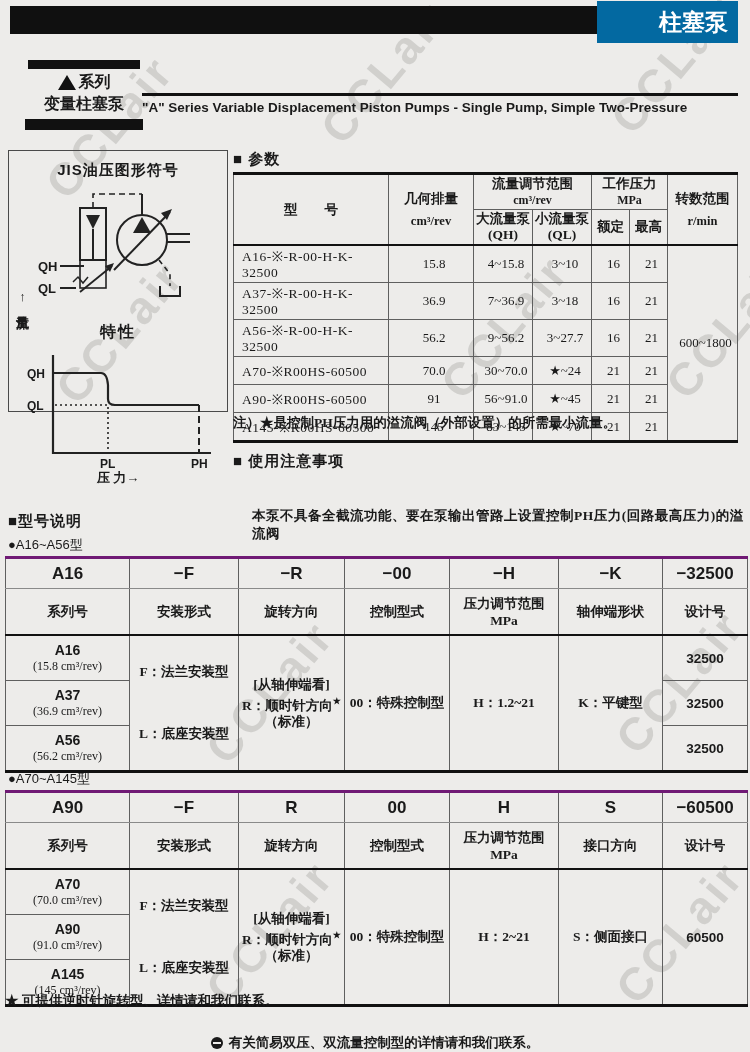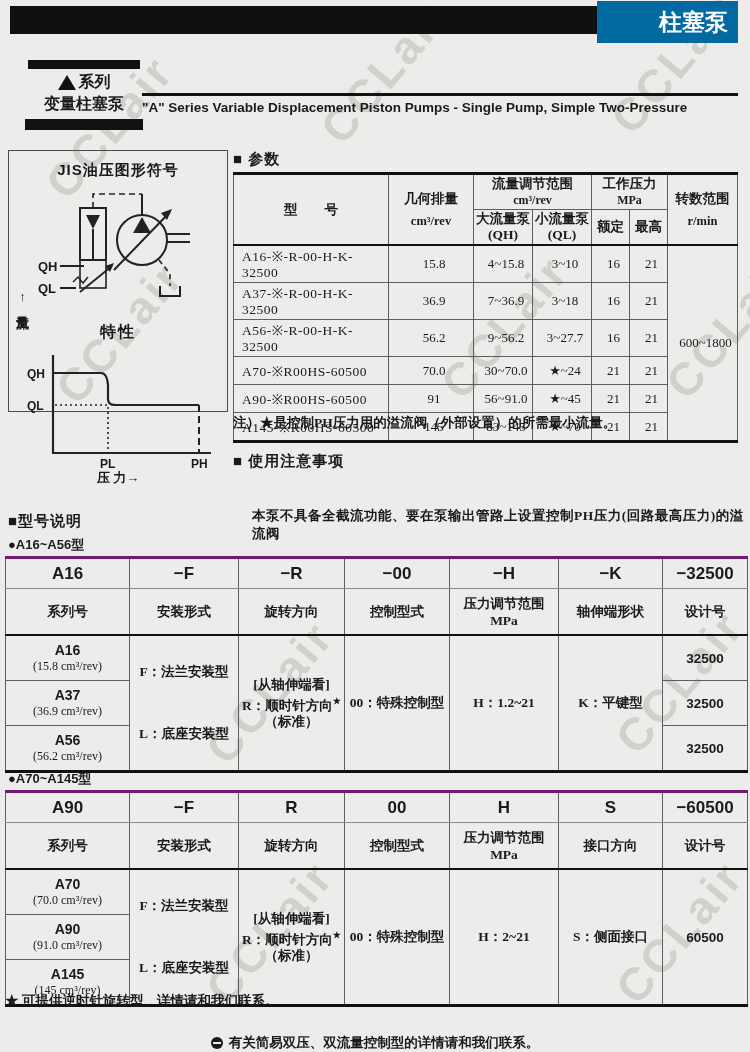--- a/index.html
+++ b/index.html
@@ -40,21 +40,21 @@
              font-weight:bold;font-size:15px;letter-spacing:1px;}
   .sym-wrap{display:flex;justify-content:center;margin-top:2px;}
   .char-title{text-align:center;font-family:"Liberation Sans",sans-serif;font-weight:bold;
               font-size:16px;letter-spacing:2px;margin-top:8px;}
   .curve-wrap{display:flex;justify-content:center;margin-top:2px;}
   svg text{font-family:"Liberation Sans",sans-serif;fill:#1a1a1a;}
 
   
   .sec-heading{position:absolute;font-family:"Liberation Sans",sans-serif;font-weight:bold;
                font-size:15px;letter-spacing:1px;}
-  .sub-label{position:absolute;font-family:"Liberation Sans",sans-serif;font-weight:bold;font-size:13px;}
+  .sub-label{position:absolute;font-family:"Liberation Sans",sans-serif;font-weight:normal;font-size:13px;}
 
   
   .ptable-wrap{position:absolute;left:233px;top:172px;width:504px;}
   table{border-collapse:collapse;table-layout:fixed;width:100%;}
   .ptable{border-top:3px solid #111;border-bottom:3px solid #111;}
   .ptable td{border:1px solid #5f5f5f;text-align:center;font-size:13px;padding:1px 2px;}
   .ptable .hrow td{font-weight:600;font-size:13.5px;line-height:16px;}
   .ptable .hrow2 td{border-bottom:2.5px solid #111;}
   .ptable .brow td{height:25px;padding-left:8px;}
   .ptable td.model{text-align:left;padding-left:8px;font-size:13.5px;letter-spacing:0.5px;}

